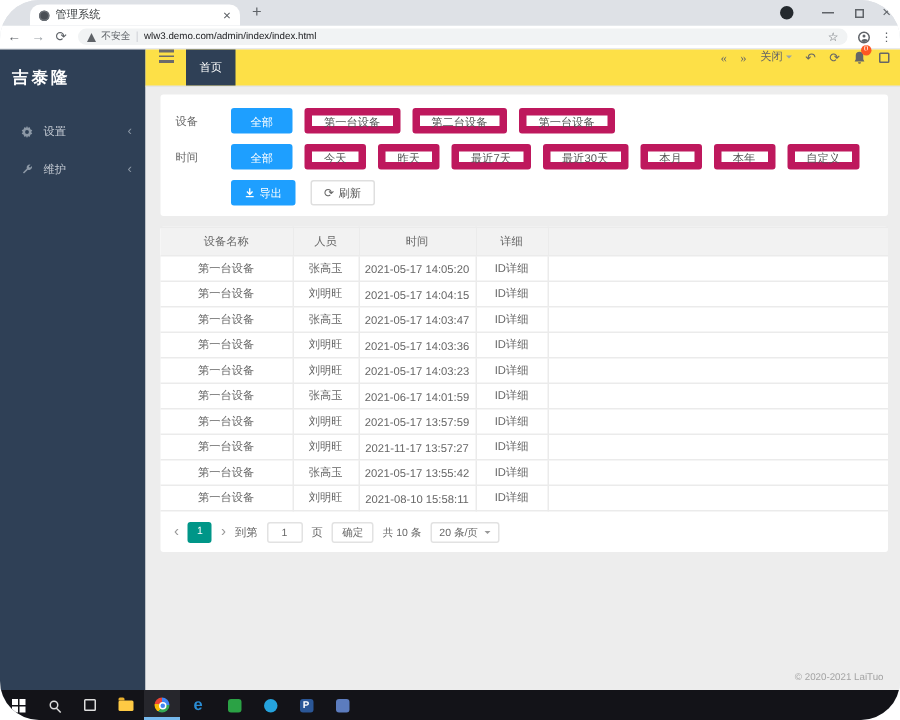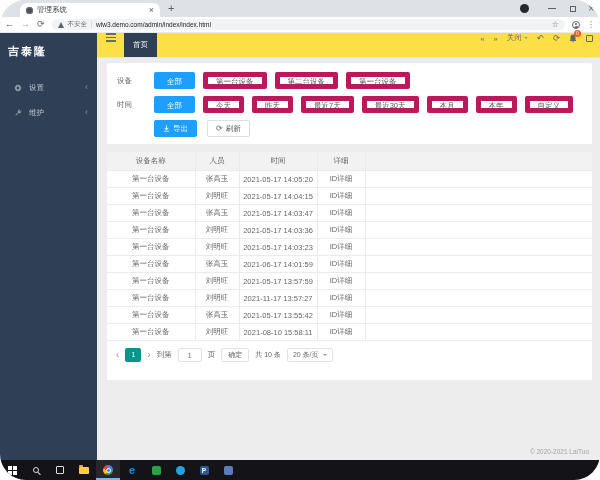--- a/index.html
+++ b/index.html
@@ -81,21 +81,21 @@
   .actions { display:flex; gap:10px; margin-left:37px; margin-top:2px; }
   .btn-blue { height:17px; padding:0 8px; background:#1E9FFF; color:#fff; border:1px solid #1E9FFF;
               border-radius:2px; font-size:7.5px; display:flex; align-items:center; gap:3px;
               font-family:inherit; cursor:pointer; }
   .btn-plain { height:17px; padding:0 8px; background:#fff; color:#555; border:1px solid #dfdfdf;
                border-radius:2px; font-size:7.5px; display:flex; align-items:center; gap:3px;
                font-family:inherit; cursor:pointer; }
   .dl-ic { width:7px; height:7px; fill:#fff; }
   .rf-glyph { font-size:8px; color:#666; line-height:1; }
 
-  .table-card { margin-top:7px; padding-bottom:12px; }
+  .table-card { margin-top:7px; padding-bottom:0; }
   table { width:100%; border-collapse:collapse; table-layout:fixed; }
   th, td { border:1px solid #ebebeb; text-align:center; font-size:7.5px; color:#666;
            font-weight:normal; white-space:nowrap; overflow:hidden; }
   th { background:#f2f2f2; height:19px; }
   td { height:17px; background:#fff; }
   tr th:first-child, tr td:first-child { border-left:none; }
   tr th:last-child, tr td:last-child { border-right:none; }
 
   .pagebar { display:flex; align-items:center; gap:6px; padding:7px 9px 6px; font-size:7.5px; color:#666; }
   .pg-arrow { color:#999; font-size:10px; line-height:1; cursor:pointer; }

